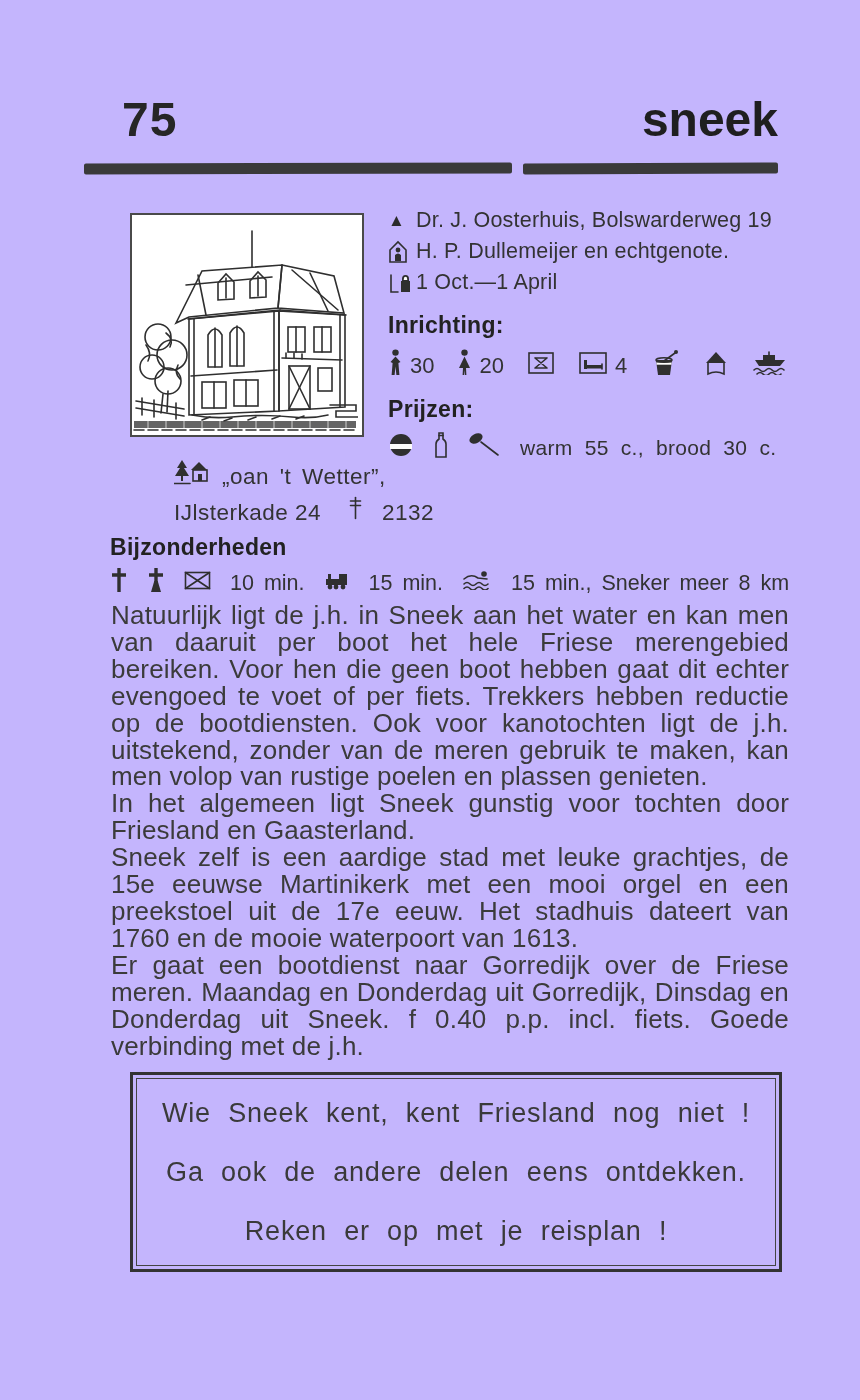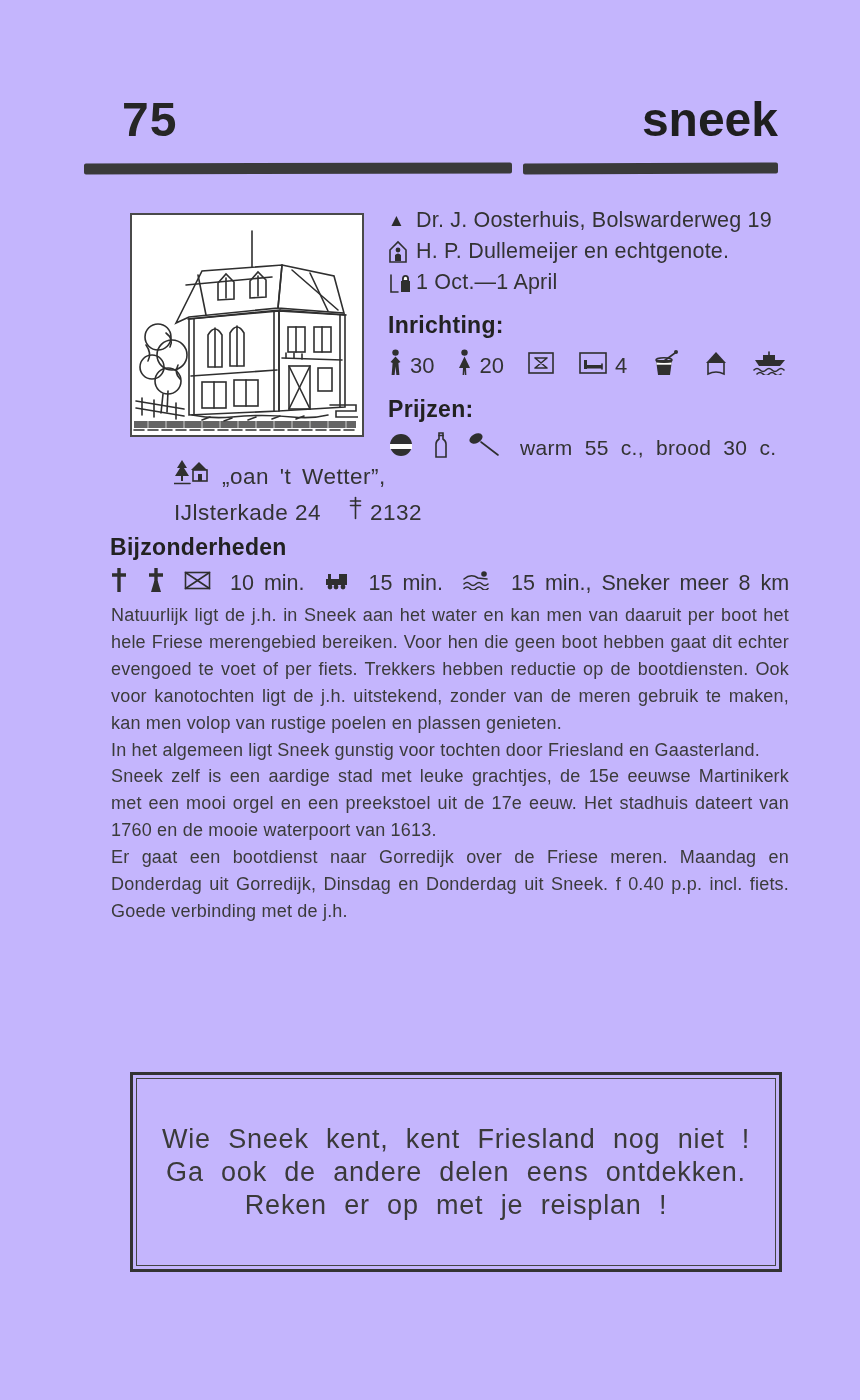--- a/index.html
+++ b/index.html
@@ -31,35 +31,35 @@
   .facility-row .pair{display:flex;align-items:center;gap:7px;}
   .facility-row > * + *{margin-left:23px;}
   .price-row{display:flex;align-items:center;margin-top:8px;font-size:21px;color:#333;}
   .price-row > * + *{margin-left:20px;}
   .price-text{letter-spacing:0.3px;word-spacing:6px;}
 
   
   .name-block{position:absolute;left:126px;top:458px;font-size:22.5px;line-height:31px;color:#333;margin-left:48px;}
   .name-line{display:flex;align-items:center;gap:10px;letter-spacing:0.5px;word-spacing:4px;}
   .addr-line{display:flex;align-items:center;gap:10px;margin-top:2px;letter-spacing:0.5px;}
-  .addr-line .ph{margin-left:18px;display:flex;align-items:center;gap:8px;}
+  .addr-line .ph{margin-left:18px;display:flex;align-items:center;gap:20px;}
 
   
   .bijz{position:absolute;left:110px;top:534px;width:680px;}
   .bijz-row{display:flex;align-items:center;margin-top:1px;font-size:21.5px;color:#333;word-spacing:4px;}
   .bijz-row > * + *{margin-left:19px;}
 
   
-  .bodytext{position:absolute;left:111px;top:602px;width:678px;font-size:18px;line-height:26.9px;color:#3b3b3b;letter-spacing:0.2px;}
+  .bodytext{position:absolute;left:111px;top:602px;width:678px;font-size:26px;line-height:26.9px;color:#3b3b3b;letter-spacing:0.2px;}
   .bodytext p{margin:0;text-align:justify;}
 
   
   .promo{position:absolute;left:130px;top:1072px;width:640px;height:188px;border:3px solid #333;padding:3px;}
   .promo-inner{border:1px solid #444;width:100%;height:100%;box-sizing:border-box;
-    display:flex;flex-direction:column;justify-content:center;gap:2px;}
+    display:flex;flex-direction:column;justify-content:center;gap:28px;}
   .promo-line{text-align:center;font-size:27px;color:#3a3a3a;letter-spacing:0.8px;word-spacing:9px;}
 
   .ico{flex:0 0 auto;}
   svg .ink{stroke:#2f2f2f;fill:none;stroke-width:1.6;stroke-linecap:round;}
   svg .fill{fill:#2f2f2f;stroke:none;}
 </style>
 </head>
 <body>
 
 <div class="page">

